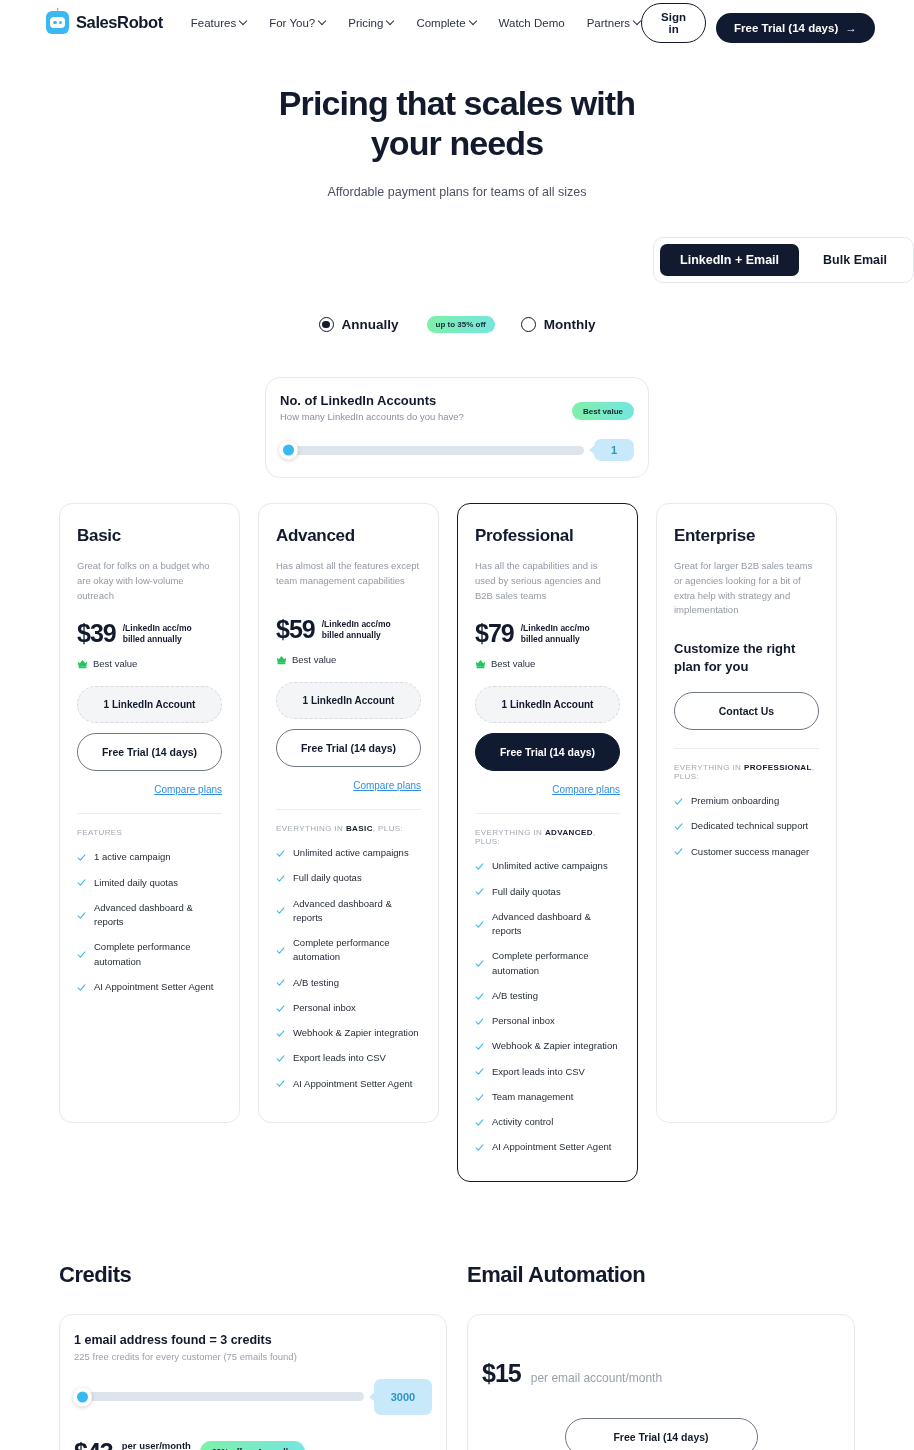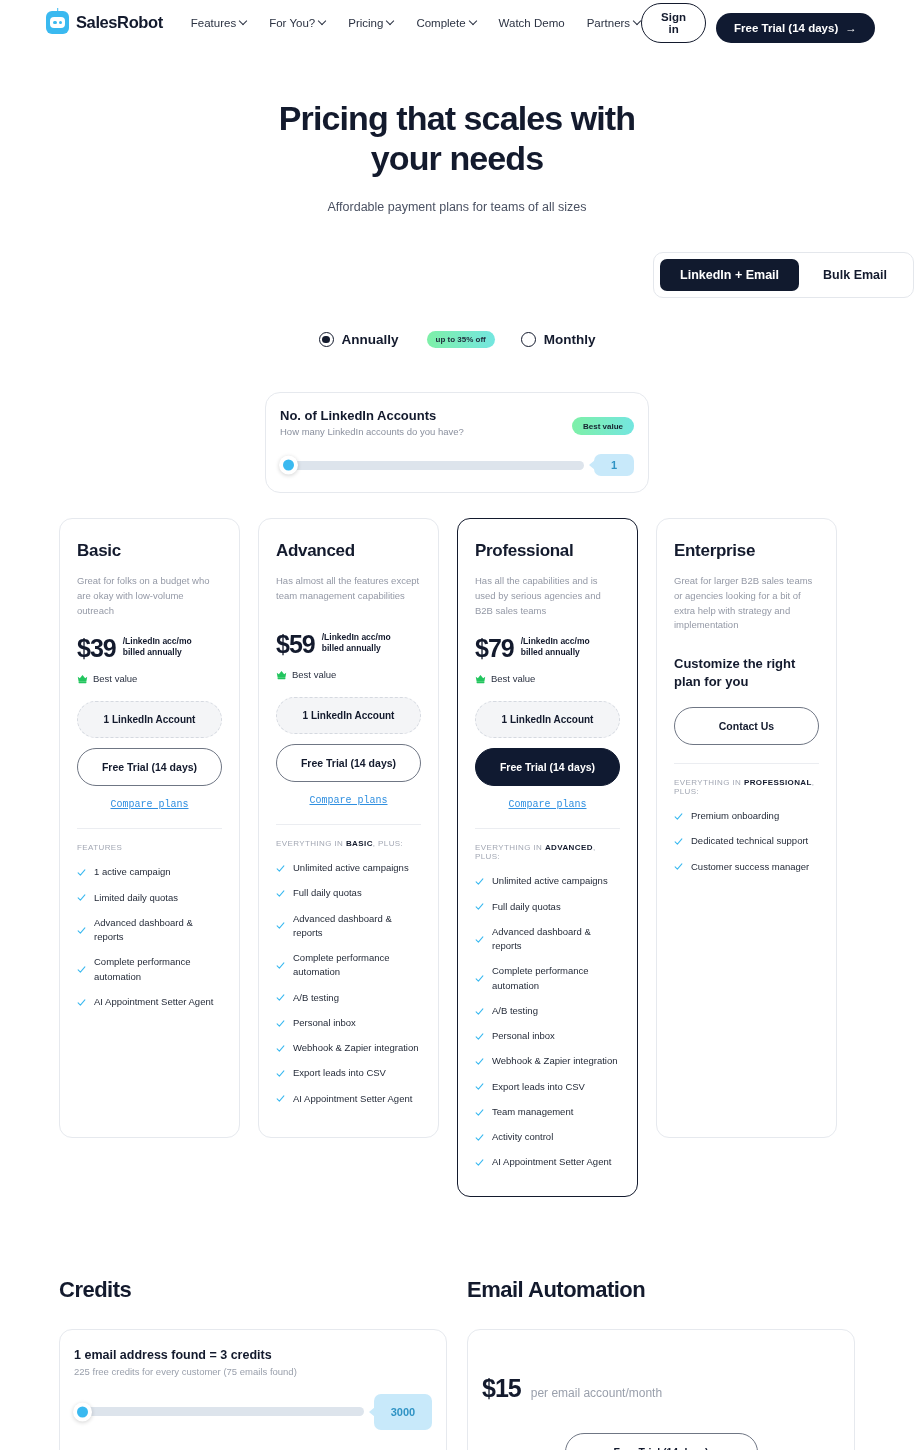--- a/index.html
+++ b/index.html
@@ -58,21 +58,21 @@
   .btn-trial-nav {
     background: #101a31; color: #fff; border: none; border-radius: 999px;
     font-size: 11.5px; font-weight: 600; padding: 9px 18px; cursor: pointer;
     display: flex; align-items: center; gap: 7px; font-family: inherit; white-space: nowrap;
   }
 
   
   .hero { text-align: center; padding-top: 38px; }
   .hero h1 {
     font-size: 34px; font-weight: 700; line-height: 1.18; letter-spacing: -0.9px;
-    color: #131a2d; max-width: 420px; margin: 15px auto;
+    color: #131a2d; max-width: 420px; margin: 0 auto;
   }
   .hero p.sub { font-size: 12.5px; color: #4a5162; margin-top: 22px; }
 
   
   .seg-wrap { display: flex; justify-content: flex-end; margin-top: 38px; }
   .seg {
     border: 1px solid #e4e7ec; border-radius: 10px; padding: 6px;
     display: flex; gap: 4px; background: #fff;
   }
   .seg button {
@@ -129,41 +129,41 @@
   .plans {
     display: flex; gap: 18px; padding: 0 59px; margin-top: 25px; align-items: flex-start;
   }
   .plan {
     width: 181px; border: 1px solid #e6e9ee; border-radius: 13px; background: #fff;
     padding: 22px 17px 26px; min-height: 620px;
   }
   .plan.featured { border: 1.8px solid #131a2d; }
   .plan h3 { font-size: 17px; font-weight: 700; letter-spacing: -0.3px; color: #131a2d; }
   .plan .desc { font-size: 9.5px; line-height: 1.55; color: #9499a6; margin-top: 13px; min-height: 40px; }
-  .price-row { display: flex; gap: 7px; margin-top: 18px; }
+  .price-row { display: flex; align-items: flex-end; gap: 7px; margin-top: 18px; }
   .price { font-size: 25px; font-weight: 800; letter-spacing: -1px; color: #131a2d; line-height: 1; }
   .price-note { font-size: 8.5px; font-weight: 700; line-height: 1.3; color: #131a2d; padding-bottom: 1px; }
   .best-line { display: flex; align-items: center; gap: 5px; margin-top: 12px; }
   .crown { width: 11px; height: 10px; display: block; }
   .best-line span { font-size: 9.5px; color: #2b3242; }
 
   .pill-acct {
     margin-top: 17px; border: 1px dashed #d5d9e0; background: #f4f5f7; border-radius: 999px;
     font-size: 10px; font-weight: 700; color: #131a2d; padding: 12px 0; text-align: center;
     width: 100%; font-family: inherit; cursor: pointer;
   }
   .btn-trial {
     margin-top: 10px; width: 100%; border: 1px solid #6f7684; background: #fff; border-radius: 999px;
     font-size: 10.5px; font-weight: 700; color: #131a2d; padding: 12px 0; cursor: pointer;
     font-family: inherit;
   }
   .btn-trial.dark { background: #101a31; color: #fff; border-color: #101a31; }
   .compare {
-    display: block; text-align: center; margin-top: 13px; font-size: 10px; color: #2f8fe0;
-    text-decoration: underline; cursor: pointer; font-family: Liberation Mono, monospace;
+    display: block; text-align: right; margin-top: 13px; font-size: 10px; color: #2f8fe0;
+    text-decoration: underline; cursor: pointer;
   }
   .hr { height: 1px; background: #ebedf1; margin: 18px 0 14px; }
   .feat-head { font-size: 8px; letter-spacing: .4px; color: #a3a8b4; font-weight: 400; }
   .feat-head b { color: #131a2d; font-weight: 700; }
   .feats { margin-top: 13px; display: flex; flex-direction: column; gap: 11px; }
   .feat { display: flex; gap: 8px; align-items: center; }
   .chk { flex: 0 0 9px; width: 9px; height: 9px; }
   .feat span { font-size: 9.5px; line-height: 1.5; color: #1f2634; }
 
   .cust-title { font-size: 13px; font-weight: 700; color: #131a2d; margin-top: 22px; line-height: 1.35; }

